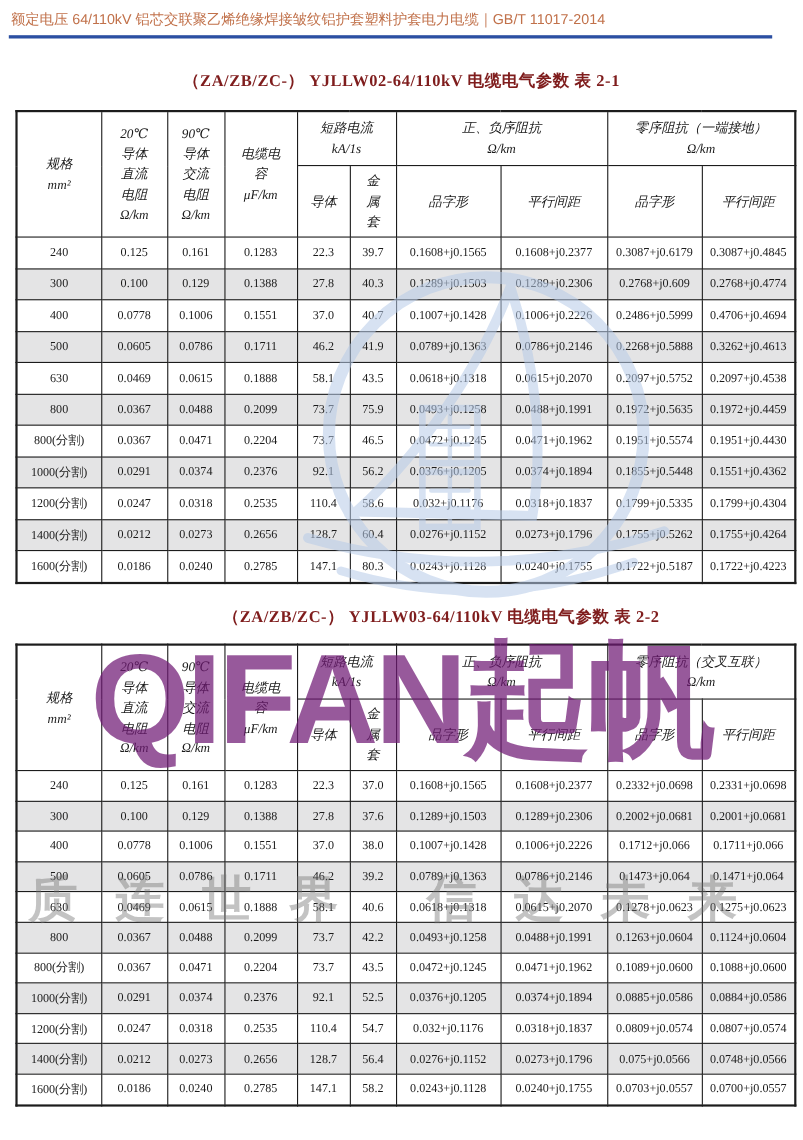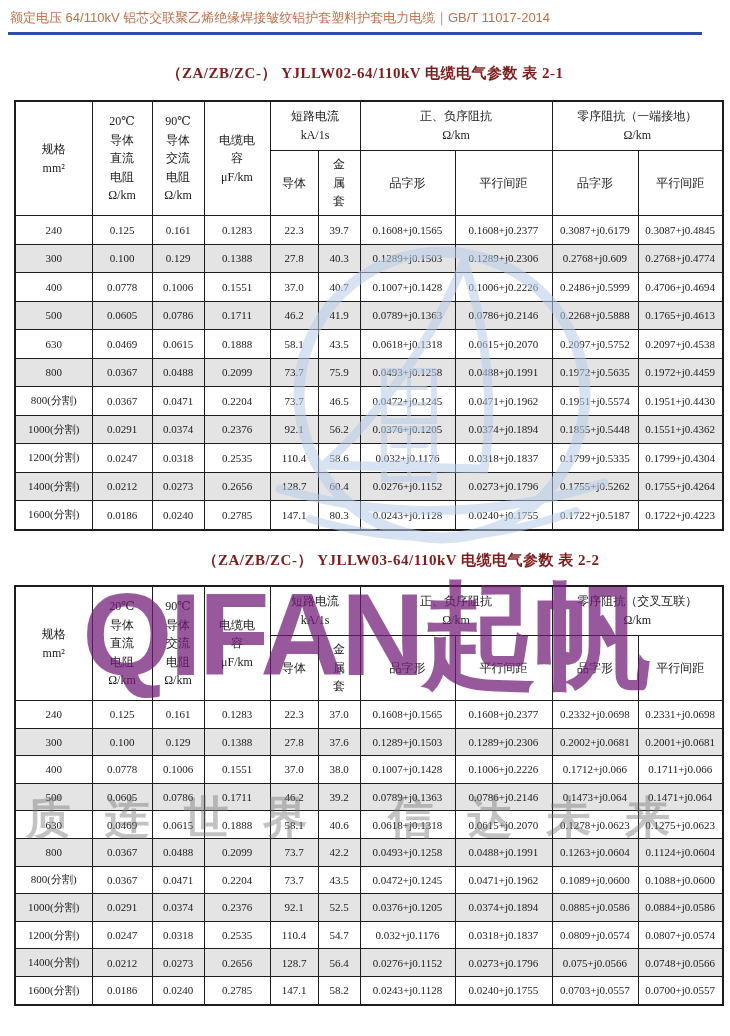--- a/index.html
+++ b/index.html
@@ -24,21 +24,21 @@
   
   table.data{
     position:absolute;left:14px;width:708px;border-collapse:collapse;table-layout:fixed;
     border:2px solid #1c1c1c;background:transparent;
   }
   #table-1{top:100px;}
   #table-2{top:585px;}
   table.data th,table.data td{border:1px solid #1c1c1c;}
   table.data th{
     font-weight:normal;font-size:12px;text-align:center;vertical-align:middle;
-    white-space:pre-line;line-height:1.55;padding:1px 0;background:#ffffff;
+    white-space:pre-line;line-height:1.55;padding:1px 0;background:#ffffff;font-style:italic;
   }
   tr.tier1 th{height:46px;}
   tr.tier2 th{height:62px;}
   table.data td{
     text-align:center;vertical-align:middle;font-size:11px;
     white-space:nowrap;padding:0 1px;height:27px;
   }
   #table-1 td{height:27.5px;}
   #table-2 td{height:26.6px;}
   tr.stripe td{background:#e4e4e5;}
@@ -155,21 +155,21 @@
         <tr class="stripe">
           <td>500</td>
           <td>0.0605</td>
           <td>0.0786</td>
           <td>0.1711</td>
           <td>46.2</td>
           <td>41.9</td>
           <td>0.0789+j0.1363</td>
           <td>0.0786+j0.2146</td>
           <td>0.2268+j0.5888</td>
-          <td>0.1765+j0.4613</td>
+          <td>0.3262+j0.4613</td>
         </tr>
         <tr class="plain">
           <td>630</td>
           <td>0.0469</td>
           <td>0.0615</td>
           <td>0.1888</td>
           <td>58.1</td>
           <td>43.5</td>
           <td>0.0618+j0.1318</td>
           <td>0.0615+j0.2070</td>

